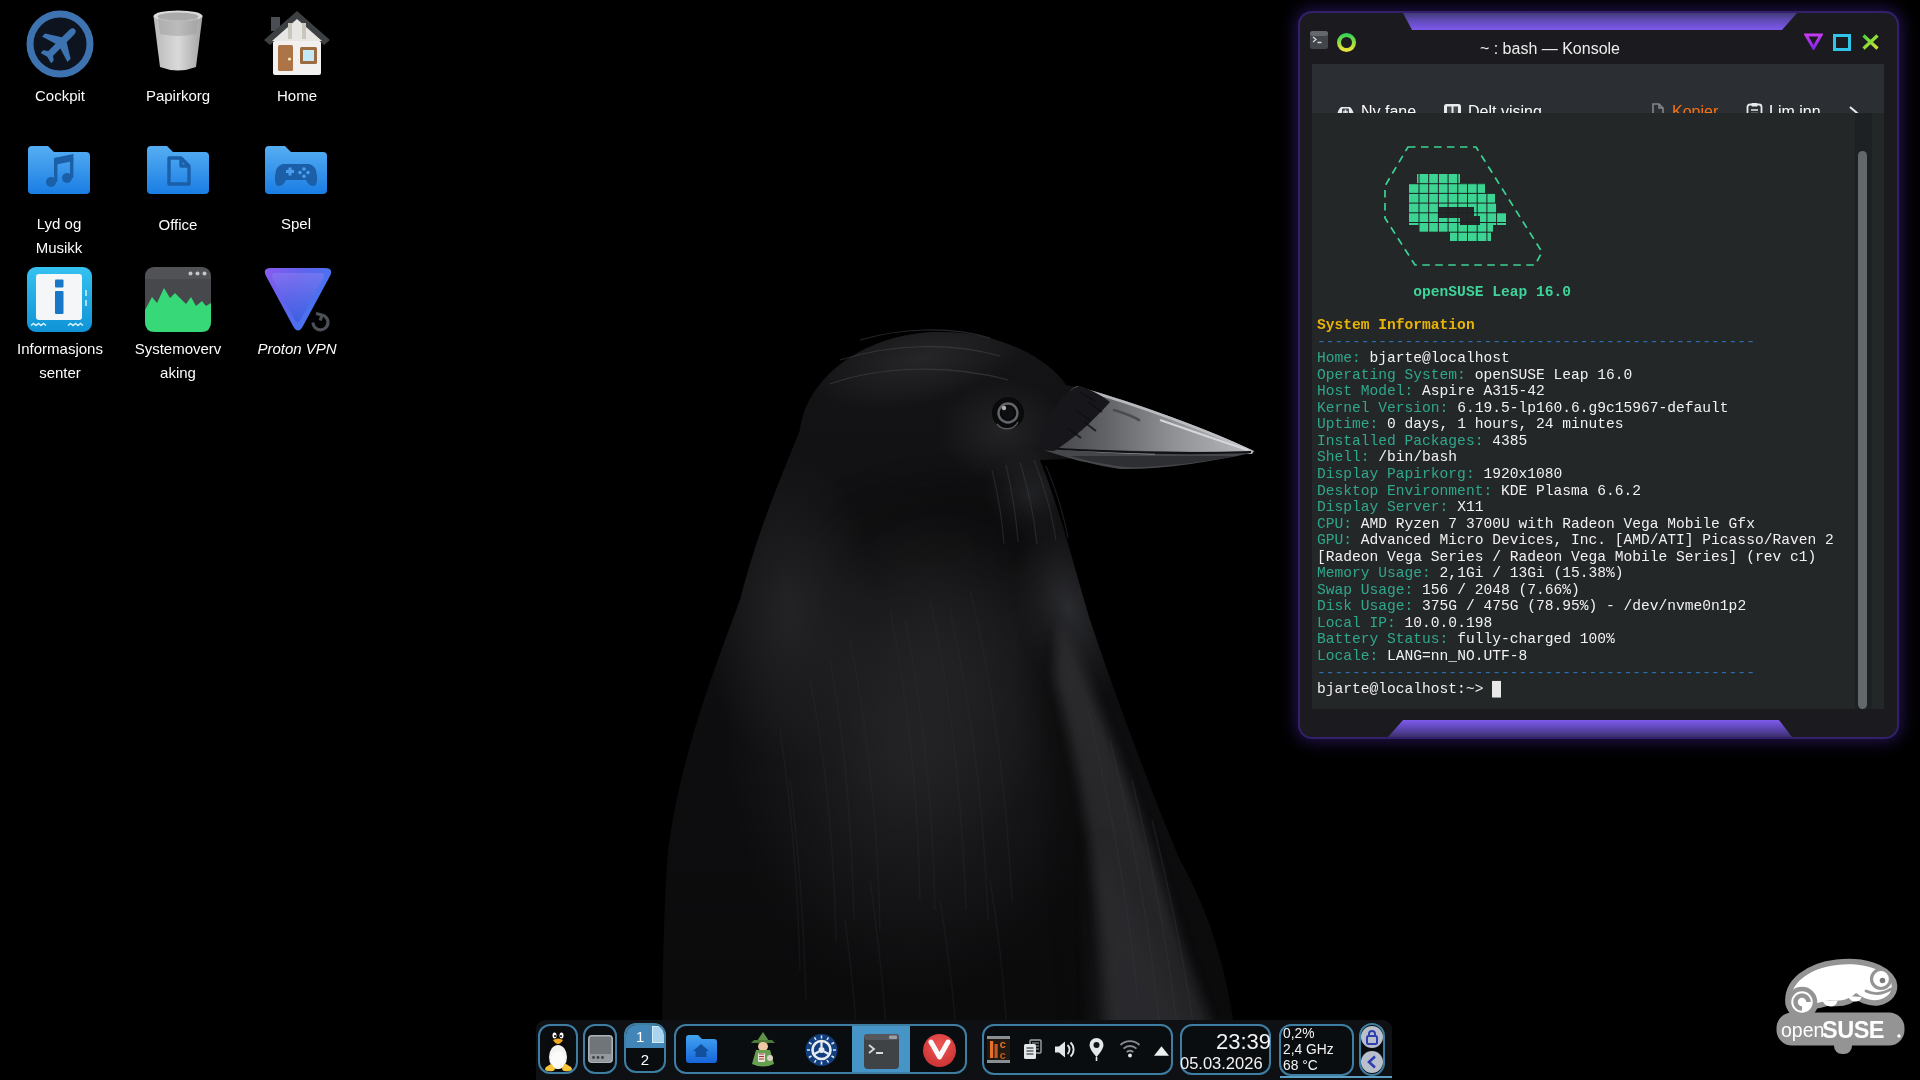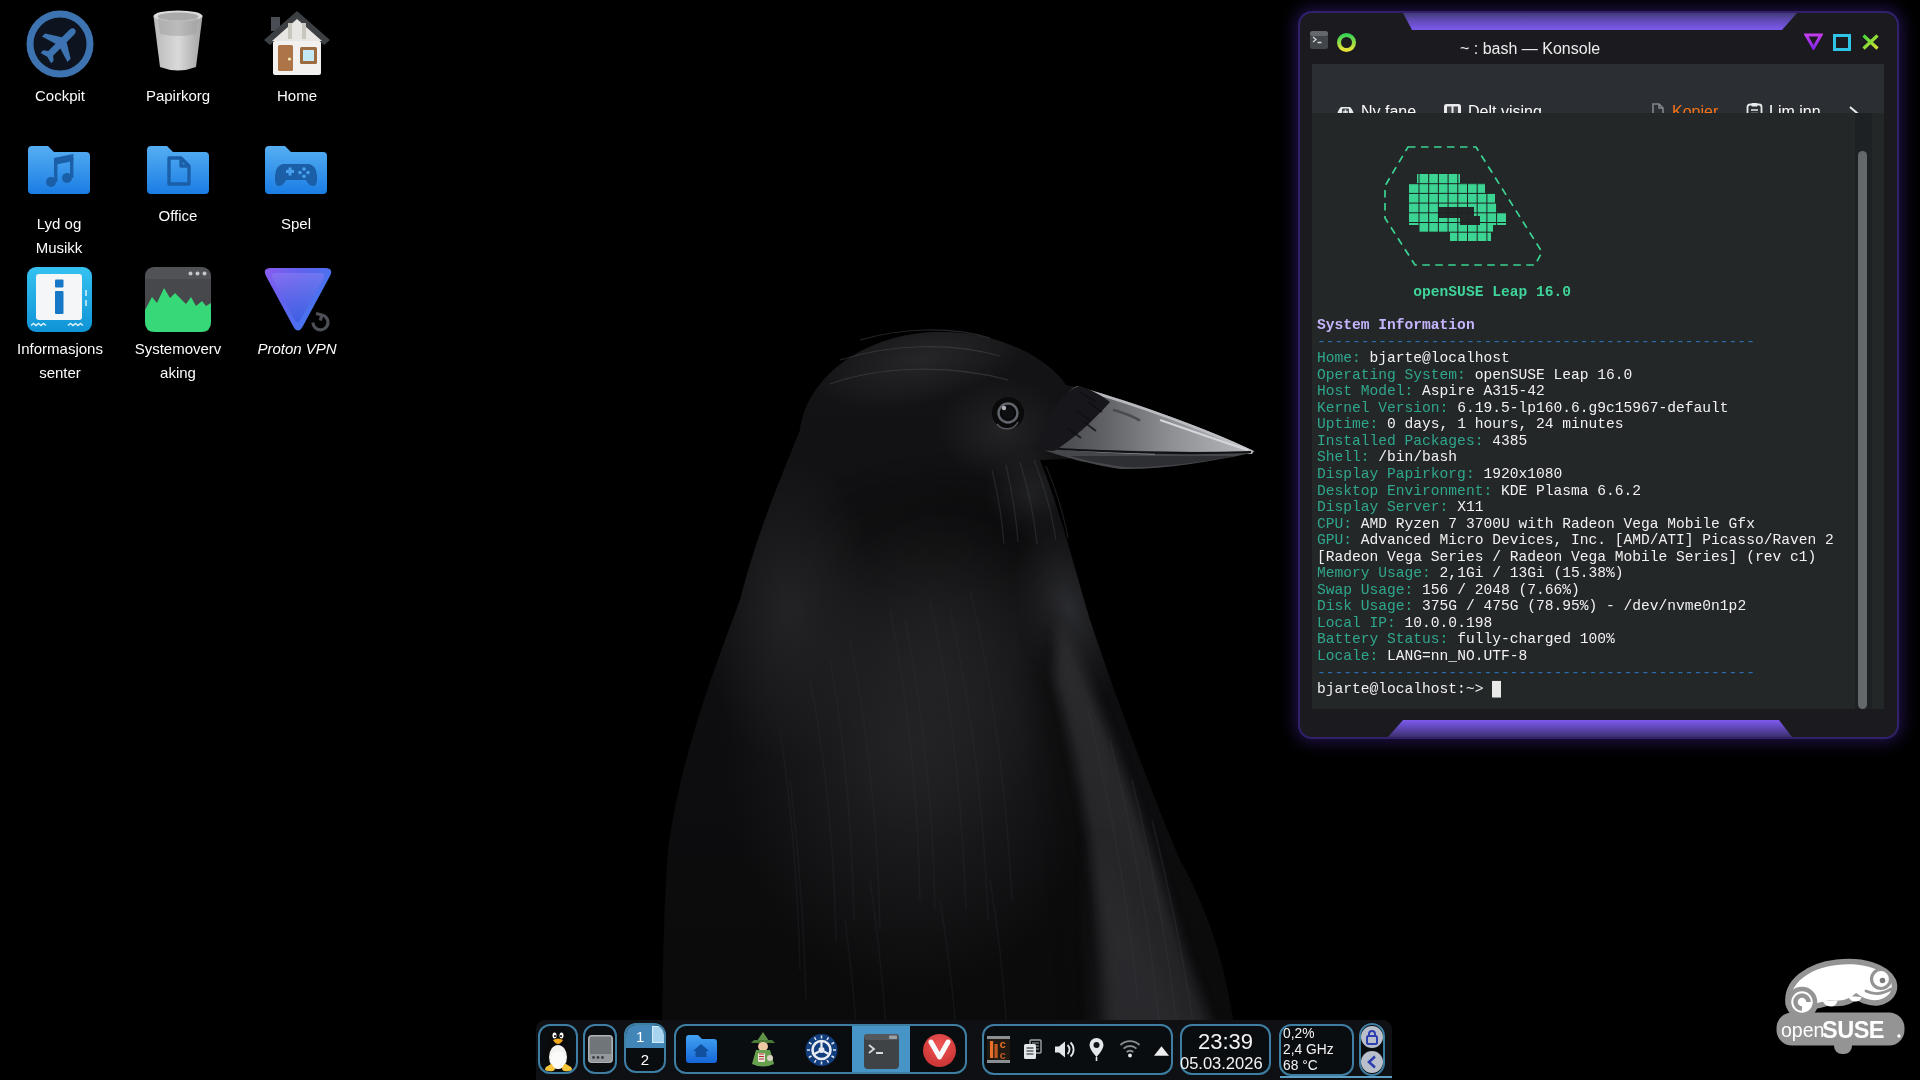--- a/index.html
+++ b/index.html
@@ -9,33 +9,33 @@
   
   #win{position:absolute;left:1300px;top:13px;width:597px;height:724px;background:#1b1b1f;border-radius:12px;
        box-shadow:0 0 0 2px #32206b,0 0 16px 5px rgba(84,48,190,.40);}
   #topband{position:absolute;left:0;top:0;width:597px;height:17px;
        background:linear-gradient(180deg,#433a78 0%,#5b48ab 35%,#6e51d2 70%,#7d5aeb 100%);
        clip-path:polygon(103px 0,497px 0,482px 17px,112px 17px);}
   #botband{position:absolute;left:0;bottom:0;width:597px;height:17px;
        background:linear-gradient(180deg,#7d5aeb 0%,#6a4ecb 30%,#4d3b92 75%,#3a2f68 100%);
        clip-path:polygon(103px 0,479px 0,492px 17px,88px 17px);}
   #titlebar{position:absolute;left:0;top:0;width:597px;height:51px;}
-  #ttext{position:absolute;left:160px;top:27px;width:160px;text-align:left;color:#ededee;font-size:16px;}
+  #ttext{position:absolute;left:160px;top:27px;width:160px;text-align:right;color:#ededee;font-size:16px;}
   #toolbar{position:absolute;left:12px;top:51px;width:572px;height:49px;background:#2b2f33;color:#fcfcfc;font-size:16px;}
   .tbi{position:absolute;top:8px;height:49px;display:flex;align-items:flex-end;}
   #termwrap{position:absolute;left:12px;top:100px;width:572px;height:596px;background:#242728;}
   #termtext{position:absolute;left:5px;top:171px;margin:0;font-family:"Liberation Mono",monospace;
      font-size:14.6px;line-height:16.55px;color:#f1f1f1;white-space:pre;}
-  .k{color:#2fa78c;} .gb{color:#3ed49a;font-weight:bold;} .bb{color:#c4b5fd;font-weight:bold;} .dsh{color:#2e6cb2;}
+  .k{color:#2fa78c;} .gb{color:#3ed49a;font-weight:bold;} .bb{color:#eab308;font-weight:bold;} .dsh{color:#2e6cb2;}
   #scroll{position:absolute;right:12px;top:0;width:17px;height:596px;background:#1e2123;}
   #thumb{position:absolute;left:3px;top:38px;width:9px;height:558px;background:#63686b;border-radius:5px;}
   
   #panel{position:absolute;left:536px;top:1020px;width:856px;height:60px;background:#0e1013;border-radius:9px 9px 0 0;}
   .pill{position:absolute;border:2px solid #3e7ea3;border-radius:12px;background:#0a0d10;box-sizing:border-box;}
-  .ptxt{color:#f3f3f3;text-align:center;}
+  .ptxt{color:#f3f3f3;text-align:right;}
 </style>
 </head>
 <body>
 
 <div id="icons">
 
   <svg class="abs" style="left:25px;top:9px" width="70" height="70" viewBox="0 0 70 70">
     <circle cx="35" cy="35" r="30" fill="#0d1420" stroke="#3c73b0" stroke-width="7"></circle>
     <g transform="rotate(45 35 35)" fill="#3c73b0">
       <path d="M35 14c2 0 3.4 1.8 3.4 4.5V29l14.6 9v4.5l-14.6-4.6v10.3l4 3.2v3.6l-7.4-2-7.4 2v-3.6l4-3.2V37.9L17 42.5V38l14.6-9V18.5C31.6 15.8 33 14 35 14z"></path>
@@ -92,21 +92,21 @@
   <div class="dlabel" style="left:-21px;top:212px">Lyd og</div>
   <div class="dlabel" style="left:-21px;top:235.5px">Musikk</div>
 
   <svg class="abs" style="left:145px;top:144px" width="66" height="52" viewBox="0 0 66 52">
     <path d="M2 6 q0-4 4-4 h16 l6 6 h32 q4 0 4 4 v34 q0 4-4 4 H6 q-4 0-4-4 Z" fill="url(#fg)"></path>
     <g fill="none" stroke="#1a5fa8" stroke-width="3.4">
       <path d="M24 14 h12 l8 8 v18 h-20 Z" stroke-linejoin="round"></path>
       <path d="M36 14 v8 h8" stroke-linejoin="round"></path>
     </g>
   </svg>
-  <div class="dlabel" style="left:98px;top:204px">Office</div>
+  <div class="dlabel" style="left:98px;top:213px">Office</div>
 
   <svg class="abs" style="left:263px;top:144px" width="66" height="52" viewBox="0 0 66 52">
     <path d="M2 6 q0-4 4-4 h16 l6 6 h32 q4 0 4 4 v34 q0 4-4 4 H6 q-4 0-4-4 Z" fill="url(#fg)"></path>
     <path d="M20 20 h26 q7 1 8 12 q.8 10-4 10 q-4 0-7-6 h-20 q-3 6-7 6 q-4.8 0-4-10 q1-11 8-12 Z" fill="#1a5fa8"></path>
     <g fill="#4aa0ee">
         <rect x="23" y="26" width="8" height="3"></rect>
         <rect x="25.5" y="23.5" width="3" height="8"></rect>
       <circle cx="41" cy="25" r="1.8"></circle>
         <circle cx="45" cy="28.6" r="1.8"></circle>
         <circle cx="37" cy="28.6" r="1.8"></circle>

